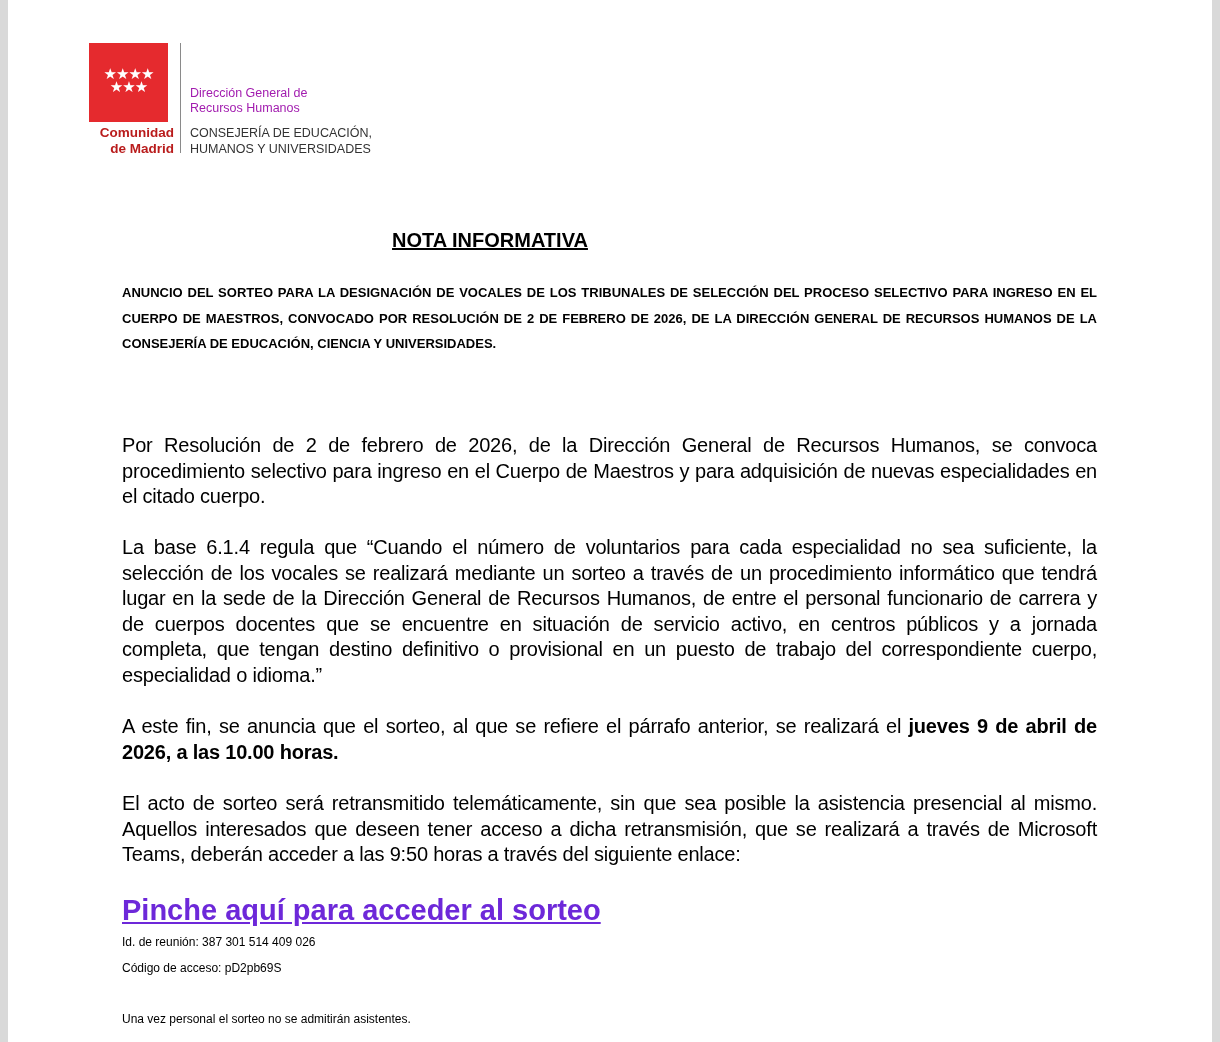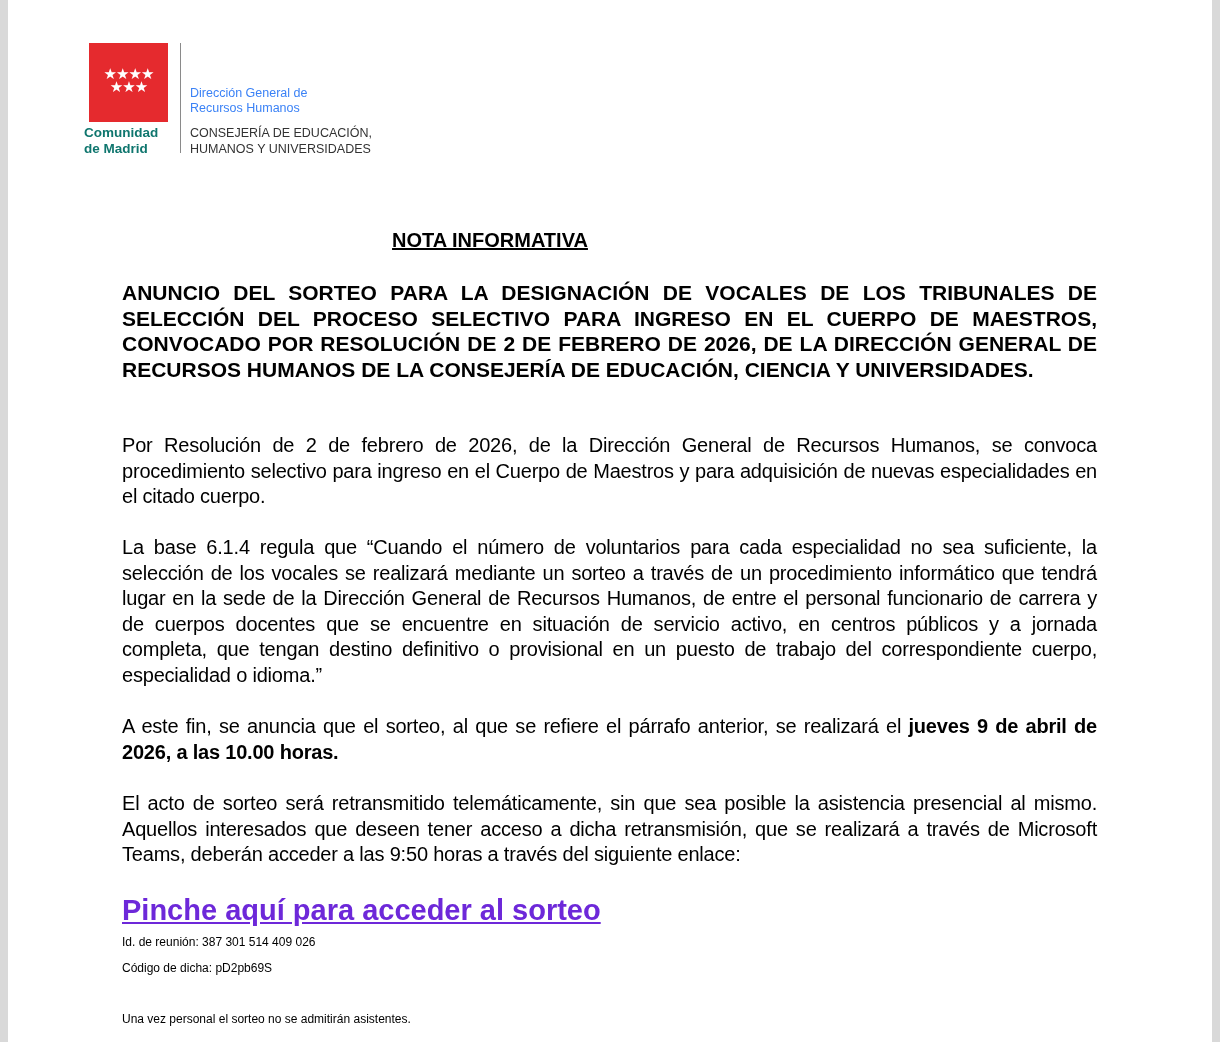--- a/index.html
+++ b/index.html
@@ -15,42 +15,42 @@
   }
   .logo-box {
     position:absolute; left:81px; top:43px; width:79px; height:79px;
     background:#e52a2e;
   }
   .stars {
     position:absolute; left:0; top:24px; width:79px; text-align:center;
     color:#fff; font-size:15px; line-height:13px; letter-spacing:-1px;
   }
   .logo-name {
-    position:absolute; left:76px; top:125px; width:90px; 
-    font-weight:bold; font-size:13.5px; line-height:16px; color:#0f766e;
+    position:absolute; left:76px; top:125px; width:90px; text-align:right;
+    font-weight:bold; font-size:13.5px; line-height:16px; color:#b91c1c;
   }
   .logo-sep {
     position:absolute; left:172px; top:43px; width:1px; height:110px; background:#8a8a8a;
   }
   .dept {
-    position:absolute; left:182px; top:86px; font-size:12.5px; line-height:15px; color:#3b82f6;
+    position:absolute; left:182px; top:86px; font-size:12.5px; line-height:15px; color:#a21caf;
   }
   .consejeria {
     position:absolute; left:182px; top:125px; font-size:12.5px; line-height:16px; color:#333;
   }
   .title {
     position:absolute; left:0; top:229px; width:980px; text-align:center;
     font-weight:bold; font-size:20px; text-decoration:underline;
   }
   .block {
     position:absolute; left:122px; width:975px;
     text-align:justify; text-align-last:left;
   }
   .heading {
-    top:280px; font-weight:bold; font-size:21px; line-height:25.5px;
+    top:280px; font-weight:bold; font-size:13px; line-height:25.5px;
   }
   .para {
     font-size:20px; line-height:25.5px;
     font-family:"Liberation Sans Narrow","Liberation Sans", sans-serif;
     letter-spacing:-0.2px;
   }
   .p1 { top:433px; }
   .p2 { top:535px; }
   .p3 { top:714px; }
   .p3 b { font-weight:bold; }
@@ -97,14 +97,14 @@
 
 <div class="block para p2">La base 6.1.4 regula que “Cuando el número de voluntarios para cada especialidad no sea suficiente, la selección de los vocales se realizará mediante un sorteo a través de un procedimiento informático que tendrá lugar en la sede de la Dirección General de Recursos Humanos, de entre el personal funcionario de carrera y de cuerpos docentes que se encuentre en situación de servicio activo, en centros públicos y a jornada completa, que tengan destino definitivo o provisional en un puesto de trabajo del correspondiente cuerpo, especialidad o idioma.”</div>
 
 <div class="block para p3"><span>A este fin, se anuncia que el sorteo, al que se refiere el párrafo anterior, se realizará el </span><b>jueves 9 de abril de 2026, a las 10.00 horas.</b></div>
 
 <div class="block para p4">El acto de sorteo será retransmitido telemáticamente, sin que sea posible la asistencia presencial al mismo. Aquellos interesados que deseen tener acceso a dicha retransmisión, que se realizará a través de Microsoft Teams, deberán acceder a las 9:50 horas a través del siguiente enlace:</div>
 
 <a class="link">Pinche aquí para acceder al sorteo</a>
 
 <div class="meta m1">Id. de reunión: 387 301 514 409 026</div>
-<div class="meta m2">Código de dicha: pD2pb69S</div>
+<div class="meta m2">Código de acceso: pD2pb69S</div>
 <div class="meta m3">Una vez personal el sorteo no se admitirán asistentes.</div>
 
 </body></html>

